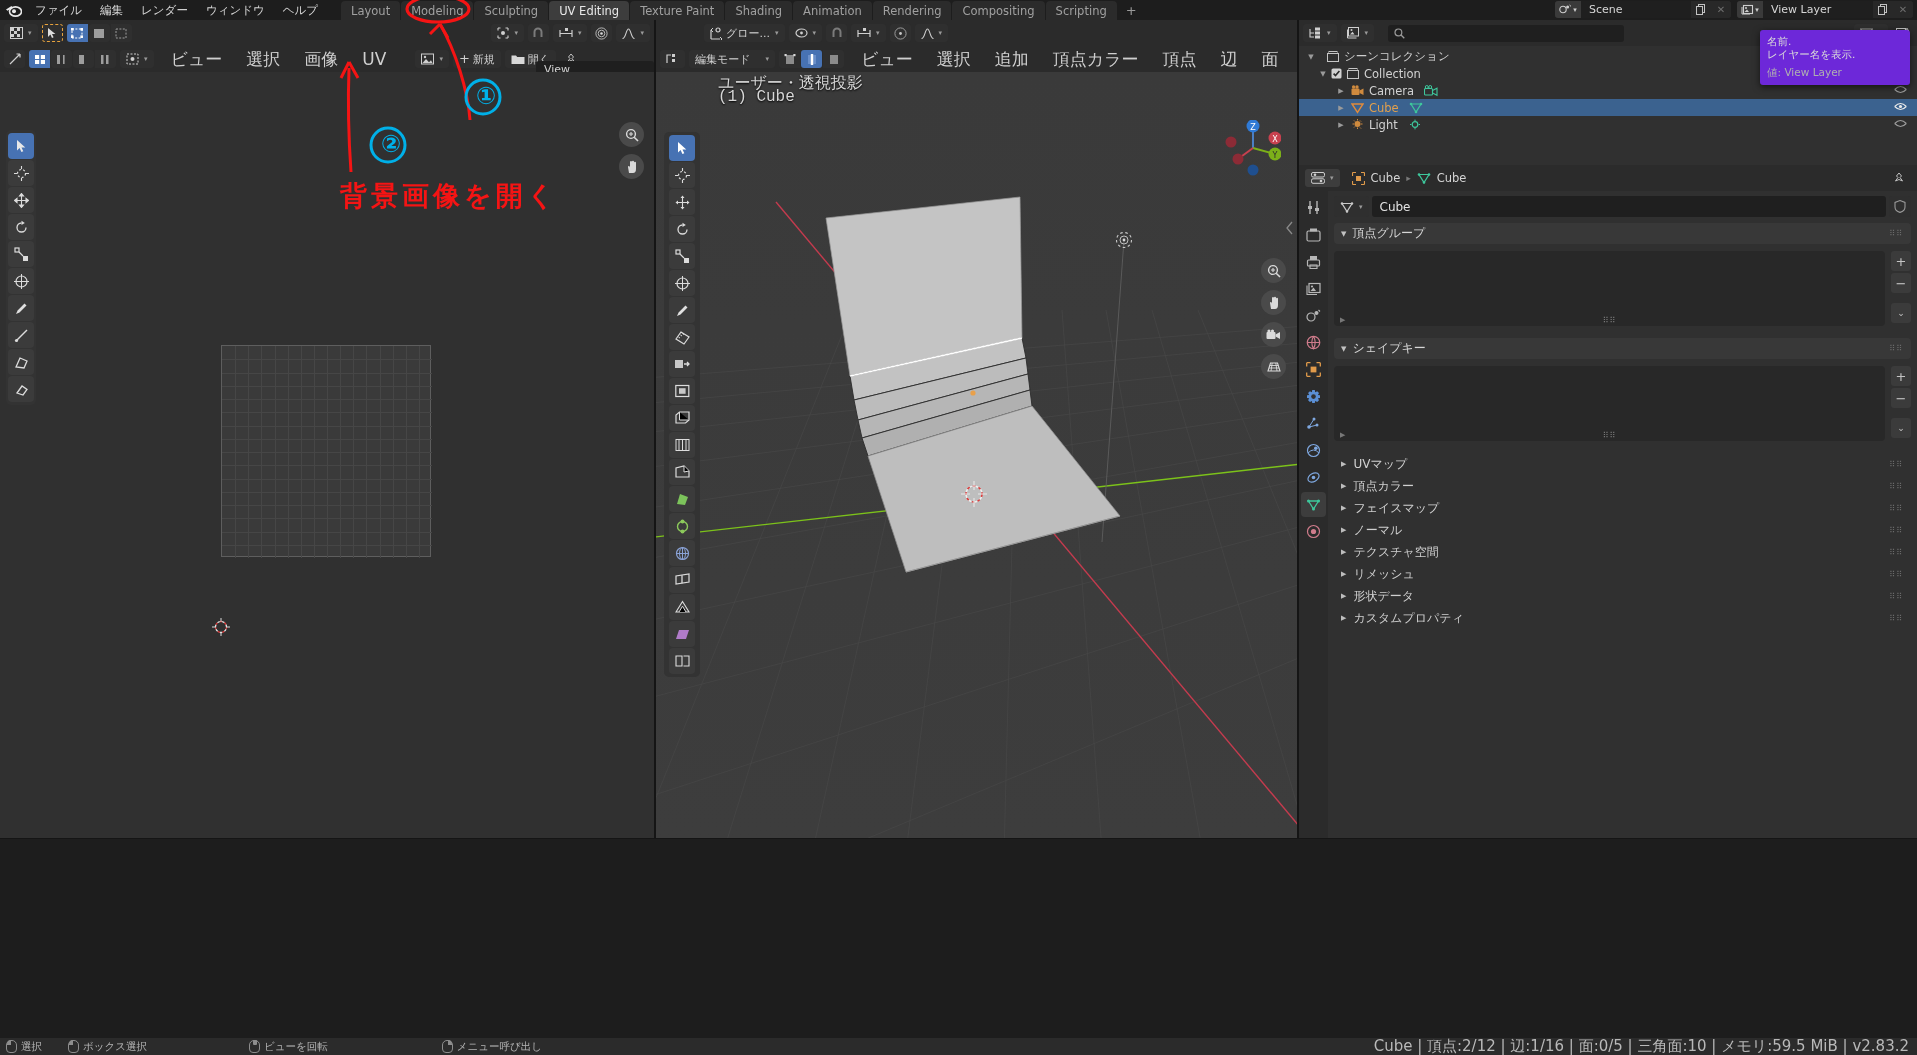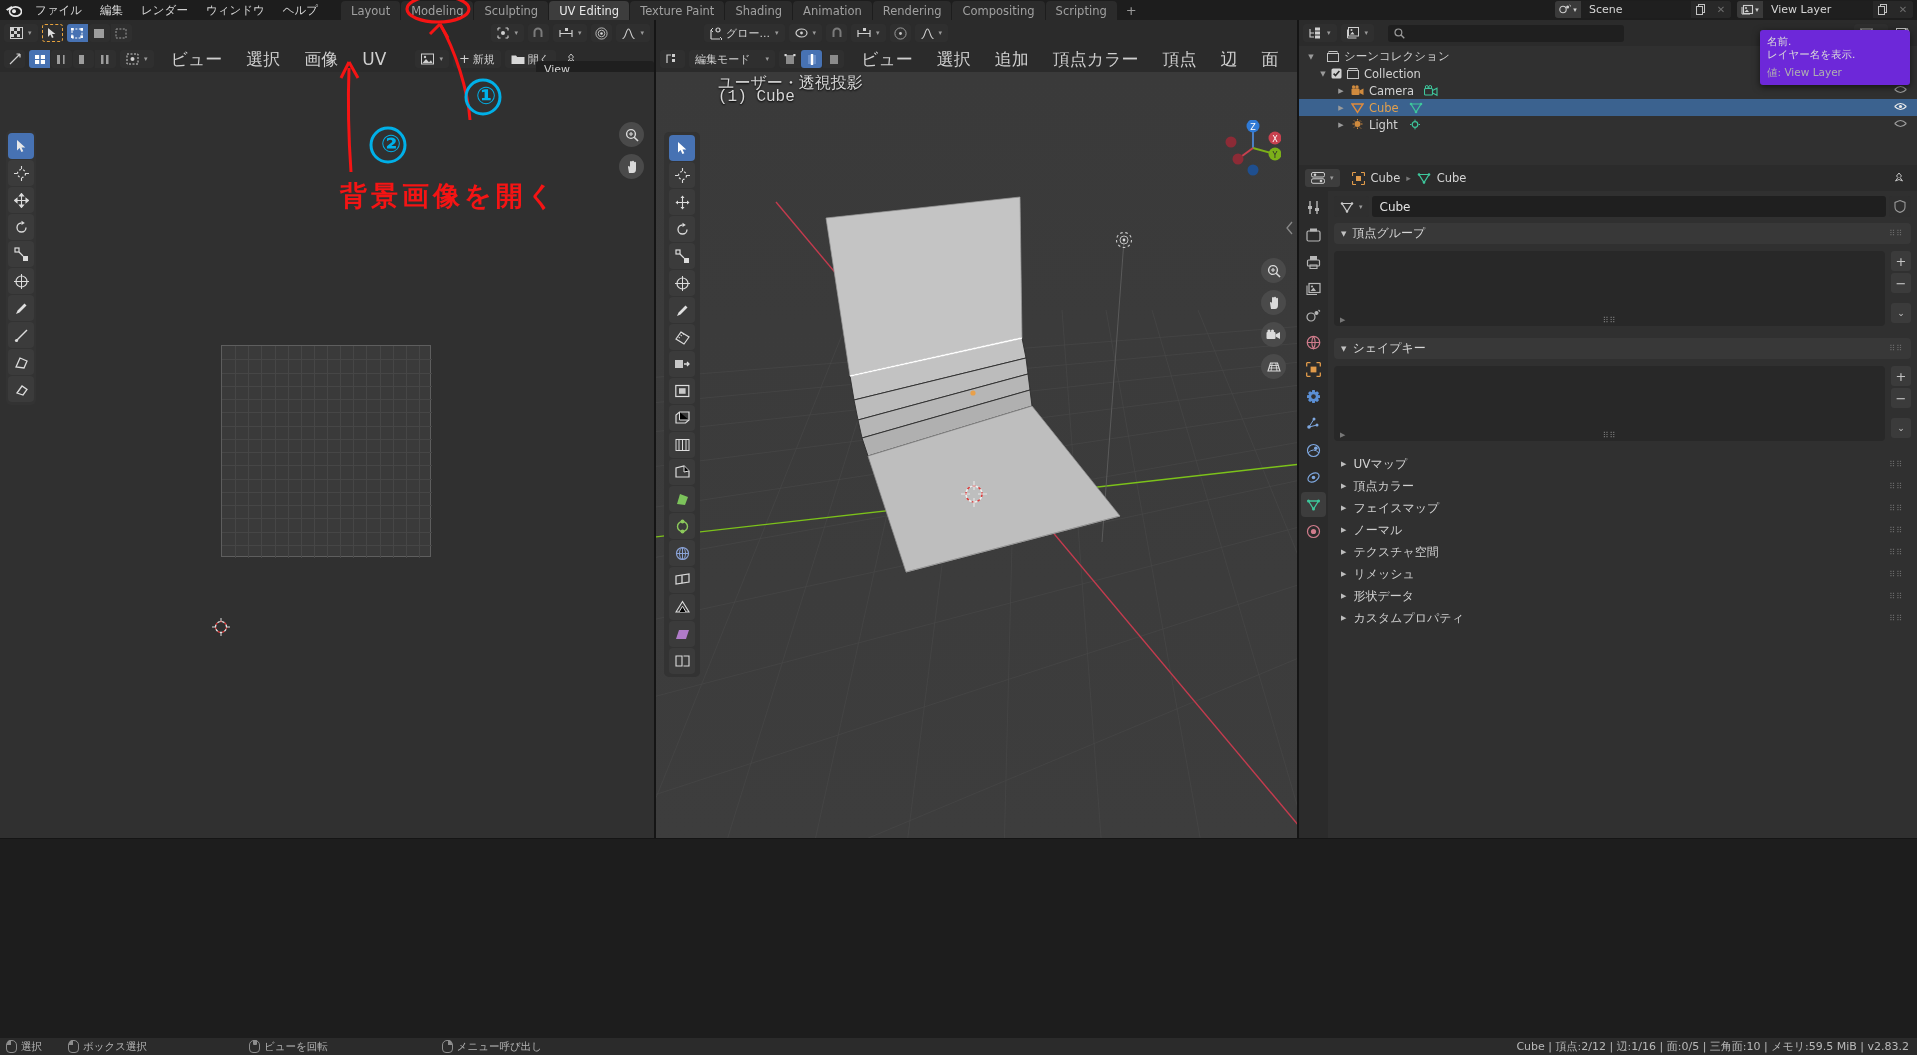--- a/index.html
+++ b/index.html
@@ -161,21 +161,21 @@
   .statusbar {
     position:absolute; left:0; bottom:0; width:1917px; height:17px;
     background:#2b2b2b; display:flex; align-items:center; padding:0 6px; gap:4px;
   }
   .st-item { display:flex; align-items:center; gap:4px; color:#b4b4b4; font-size:10.5px; margin-right:22px;}
   .mouse-ic { width:11px; height:13px; border:1px solid #8d8d8d; border-radius:5px 5px 4px 4px; position:relative;}
   .mouse-ic i { position:absolute; width:4px; height:5px; background:#8d8d8d; top:-1px;}
   .mouse-ic.l i { left:0; border-radius:4px 0 0 0;}
   .mouse-ic.m i { left:3.5px; border-radius:1px;}
   .mouse-ic.r i { right:0; border-radius:0 4px 0 0;}
-  .st-right { position:absolute; right:8px; color:#b9b9b9; font-size:11px; }
+  .st-right { position:absolute; right:8px; color:#b9b9b9; font-size:15px; }
 
   
   #annot { position:absolute; left:0; top:0; width:1917px; height:1055px; pointer-events:none; z-index:80; }
   .ann-txt {
     position:absolute; color:#f51414; font-size:27px; font-weight:600;
     font-family:"DejaVu Sans","Liberation Sans",sans-serif; white-space:nowrap;
   }
   .ann-num {
     position:absolute; color:#00b0e8; font-size:24px; font-weight:700;
   }

